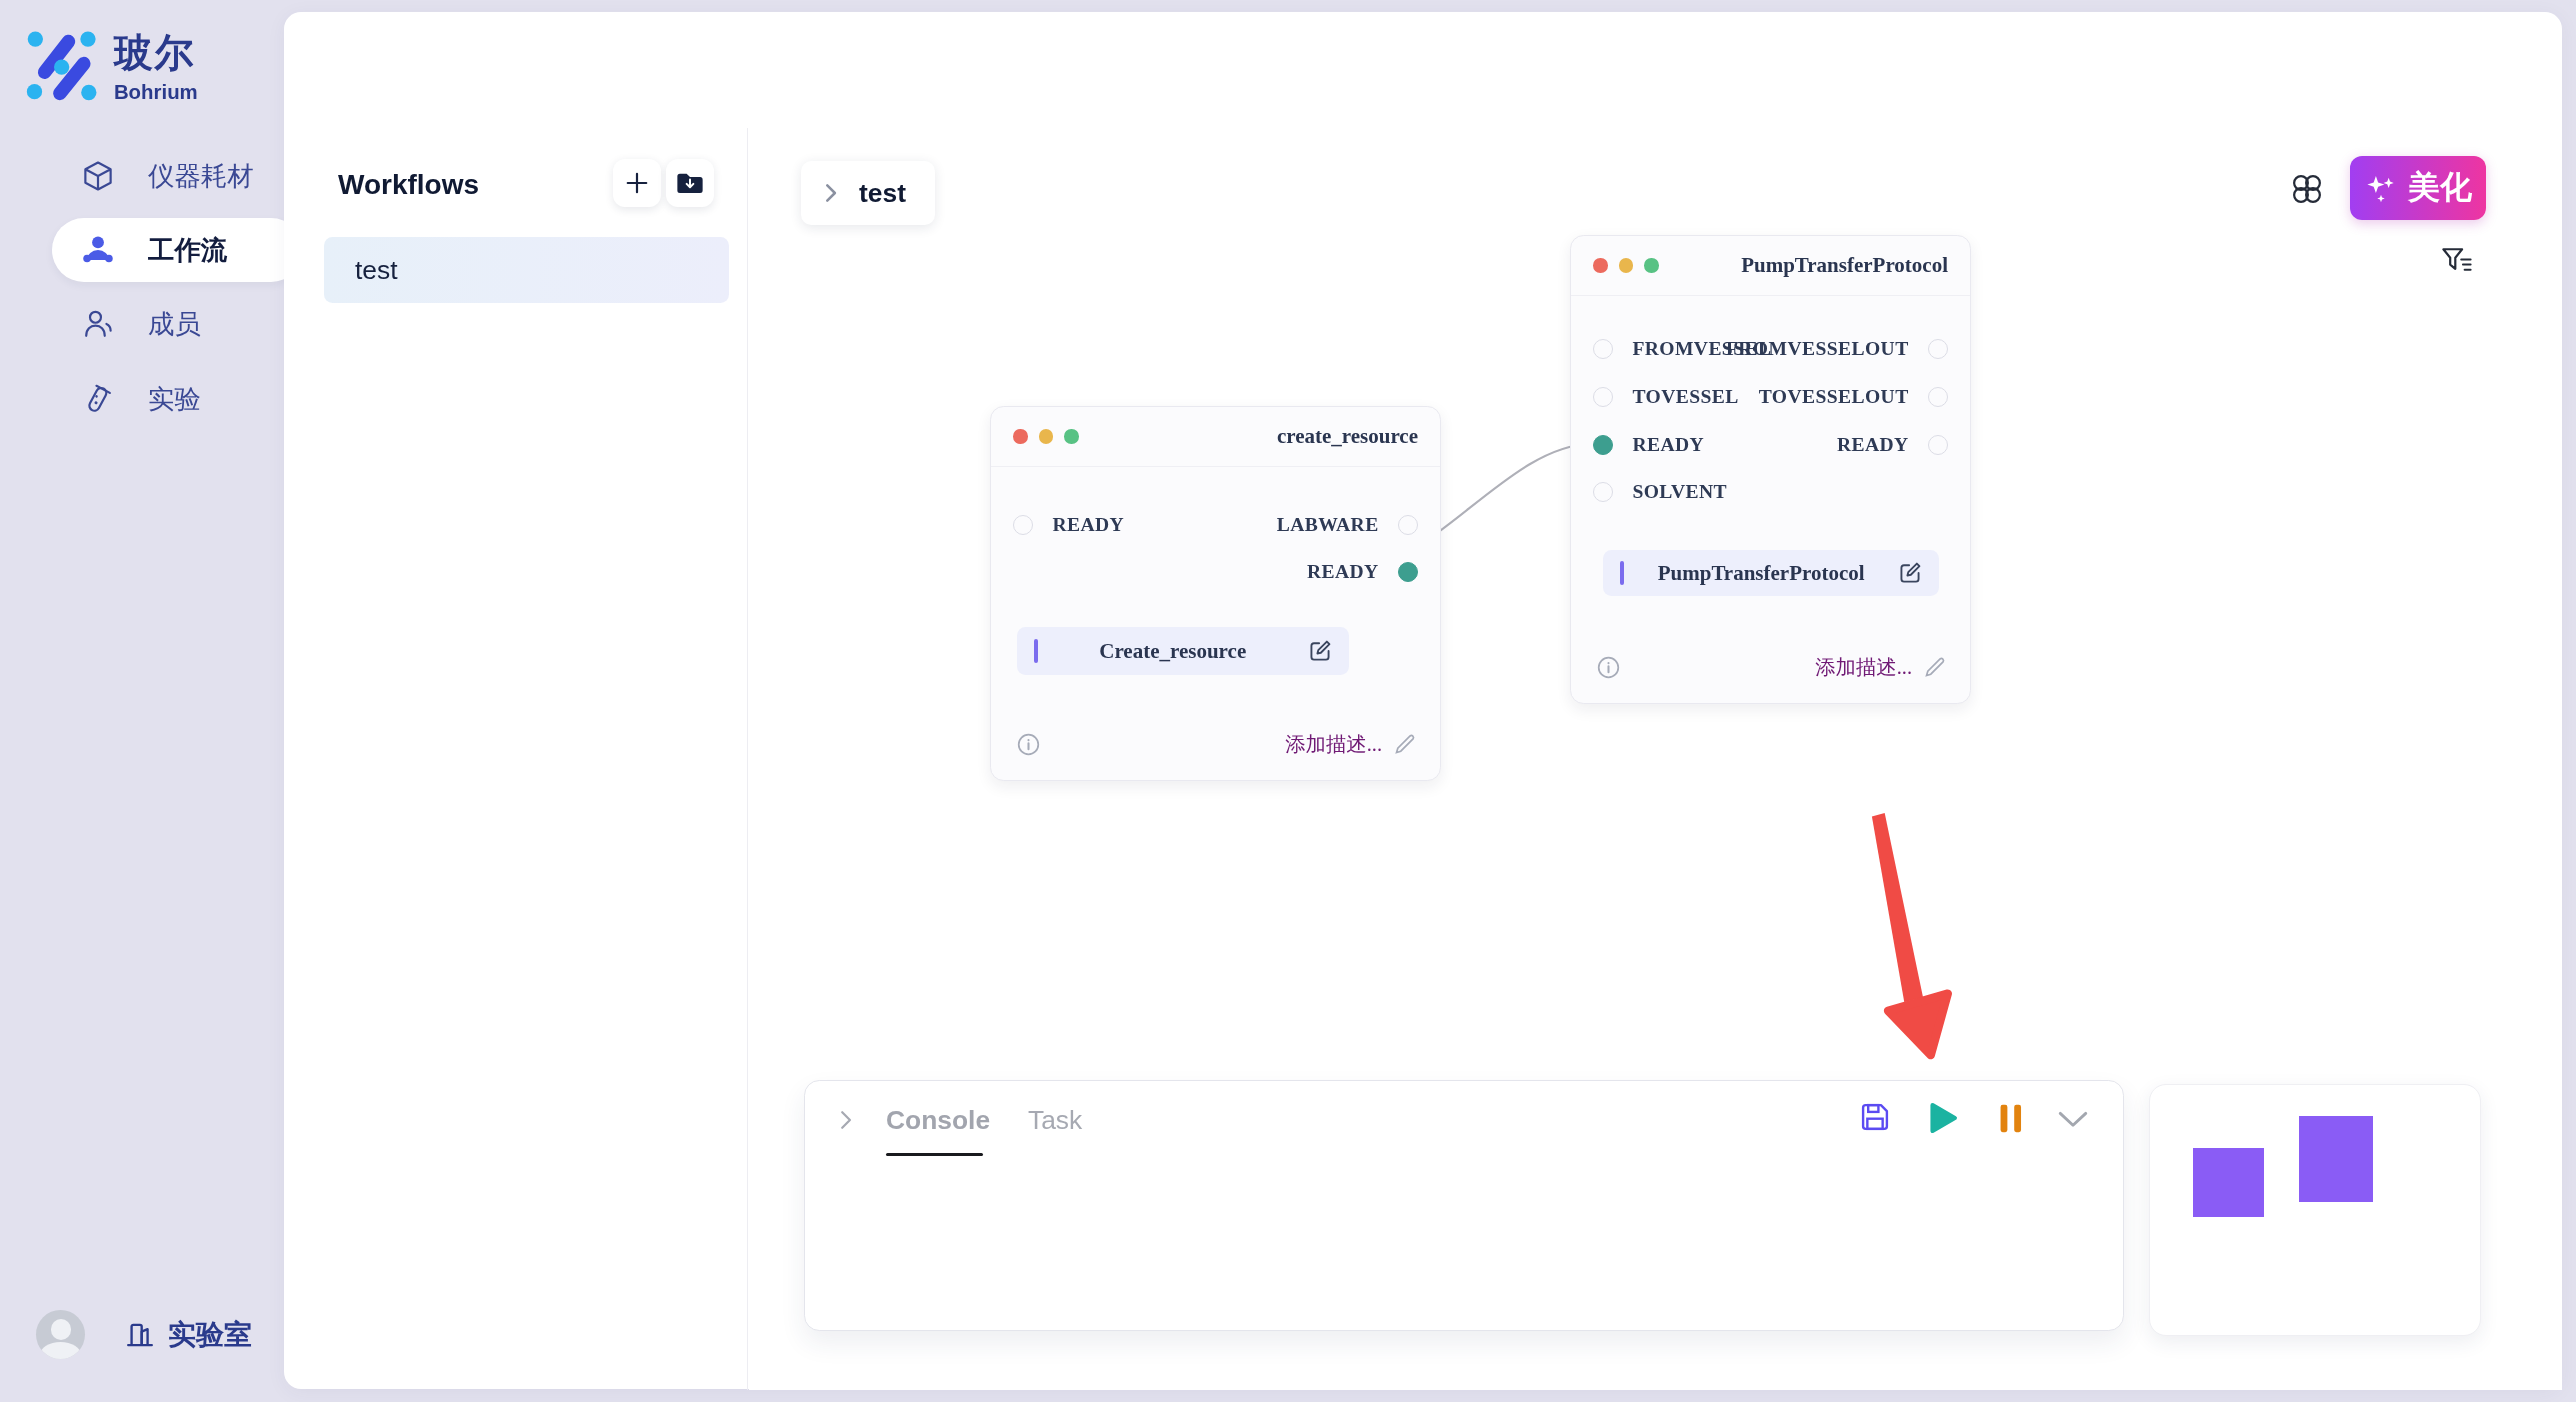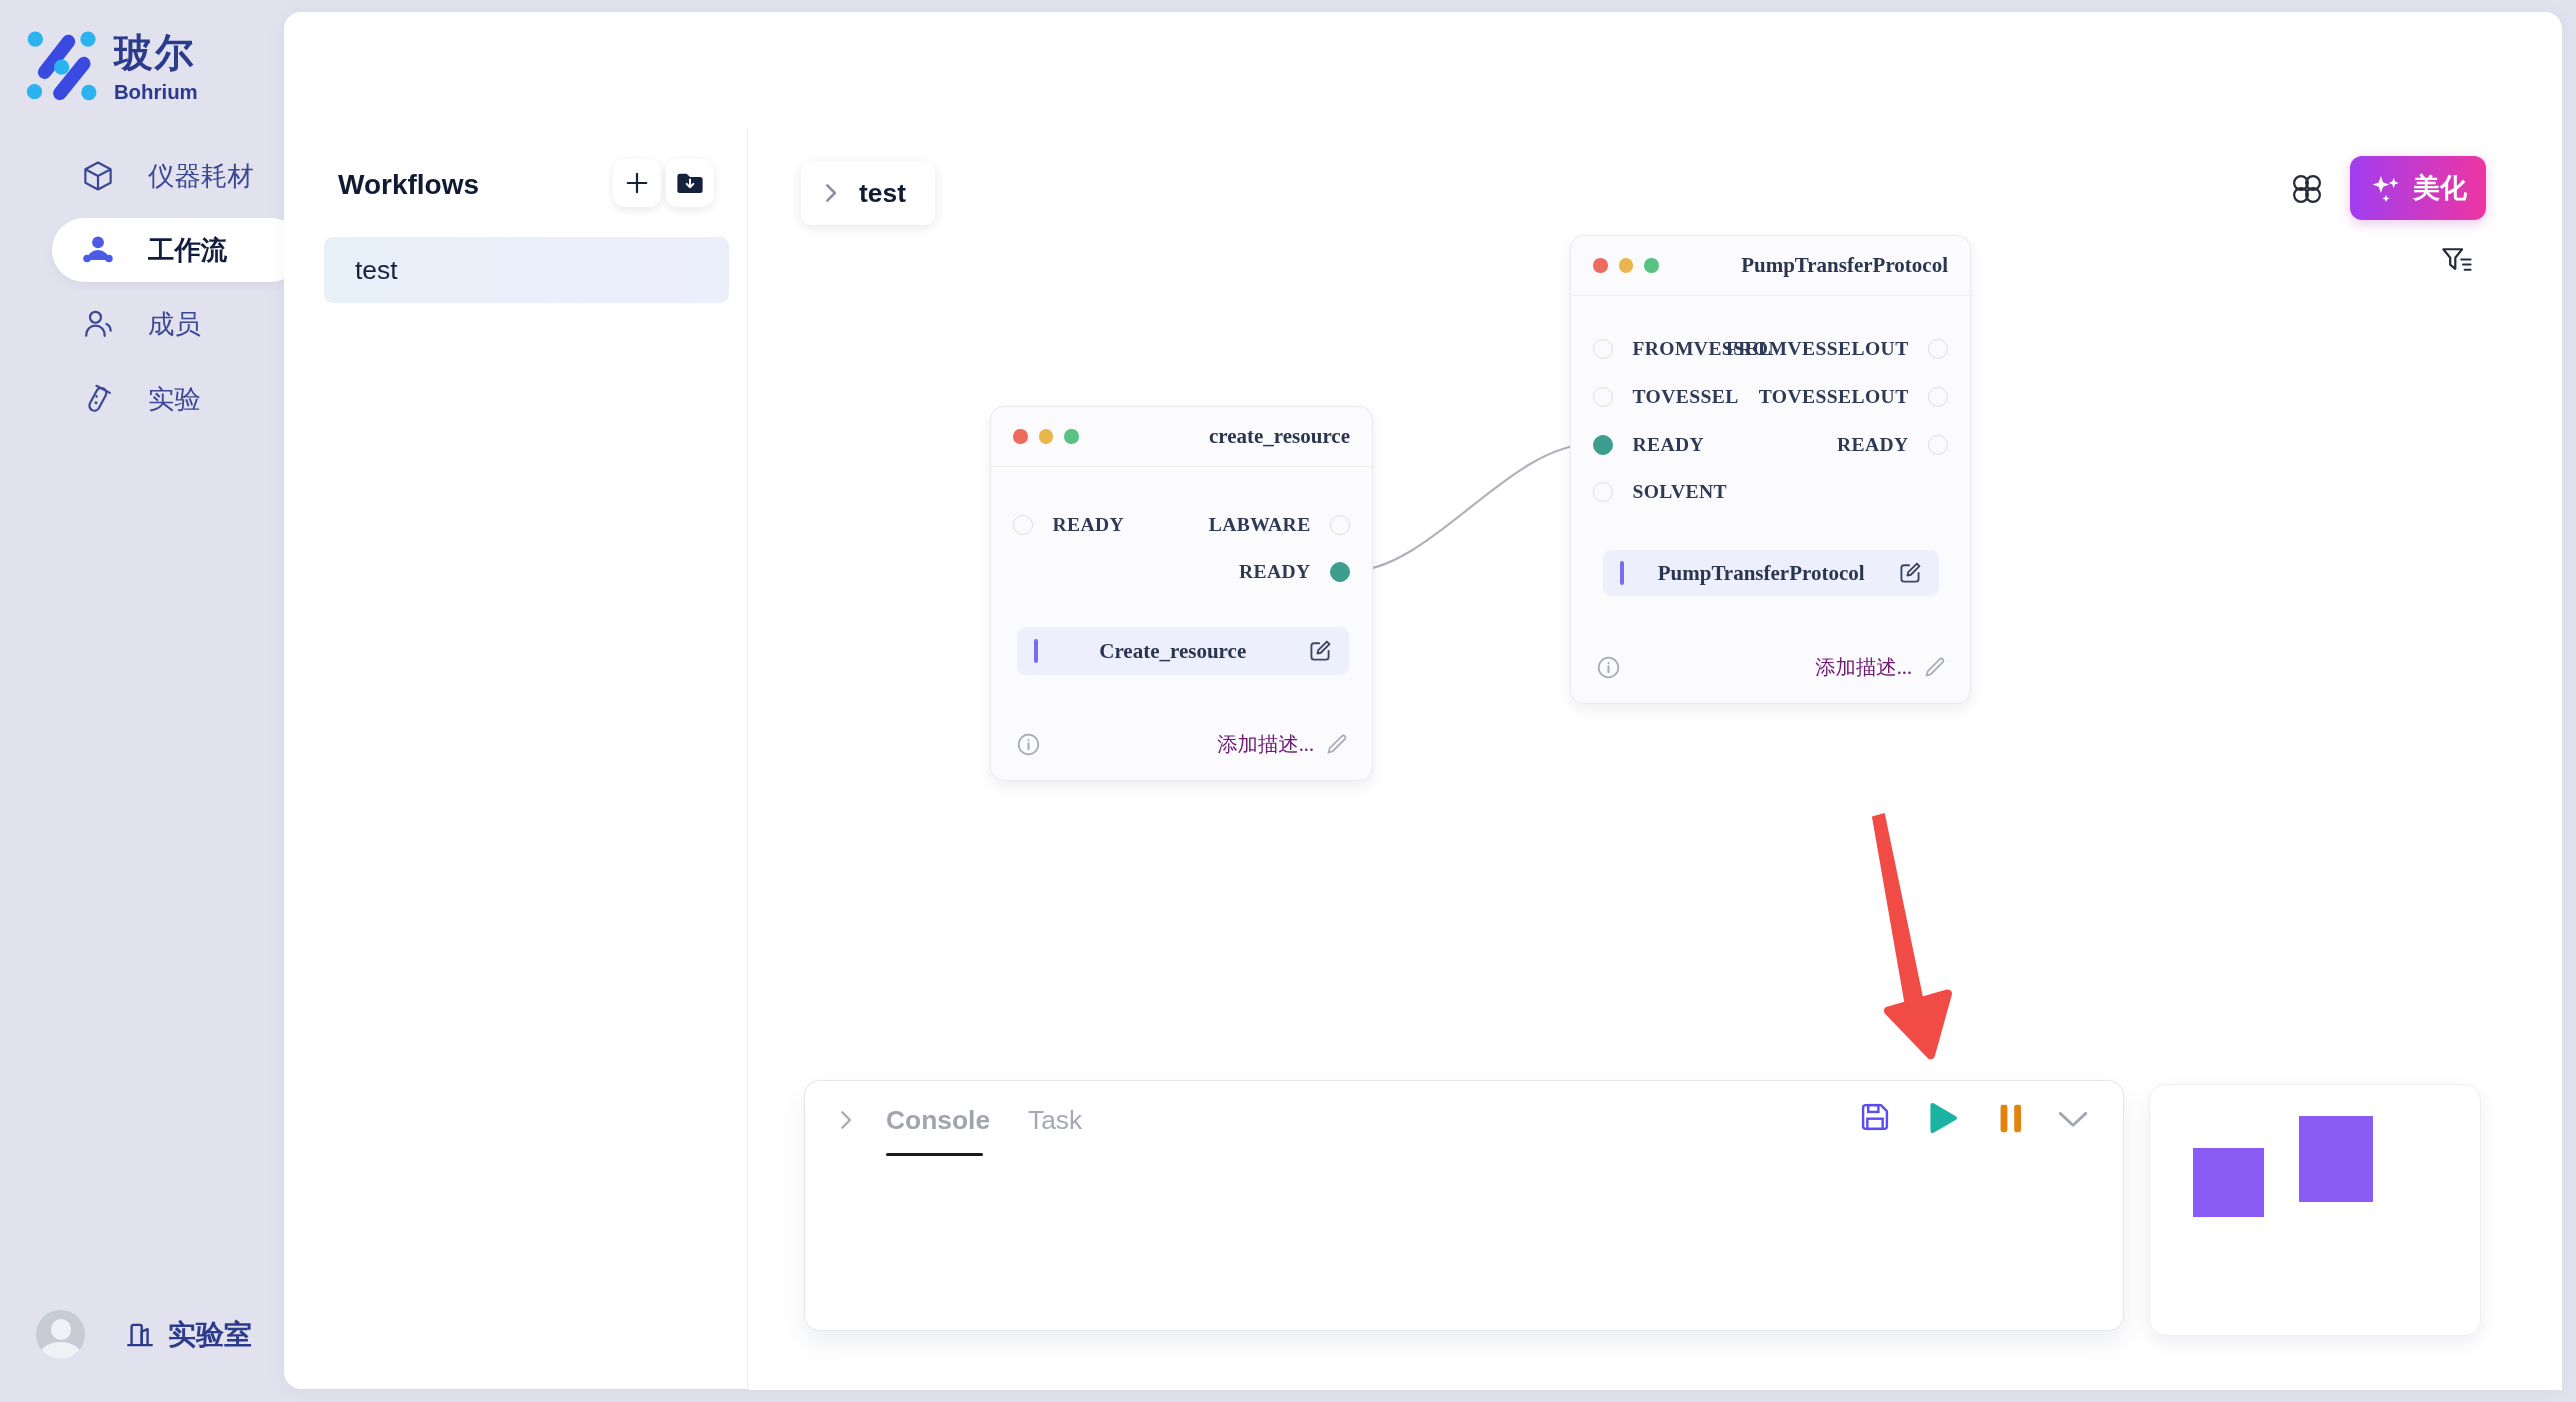--- a/index.html
+++ b/index.html
@@ -44,21 +44,21 @@
   .sq-btn.fold { left:382px; }
   .wf-item { position:absolute; left:40px; top:109px; width:405px; height:66px; border-radius:8.5px; background:linear-gradient(90deg,#E7F0F9,#ECEEFB); display:flex; align-items:center; padding-left:31px; font-size:26.4px; color:#16213E; cursor:pointer; }
 
   
   .canvas { position:absolute; left:465px; top:116px; width:1813px; height:1262px; background:#FFFFFF; overflow:hidden; }
   .crumb { position:absolute; left:52px; top:33px; width:134px; height:64px; background:#FFFFFF; border-radius:10.2px; box-shadow:0 2.6px 12px rgba(30,35,70,.10); display:flex; align-items:center; cursor:pointer; }
   .crumb .c-chev { margin-left:22px; }
   .crumb .c-label { margin-left:19px; font-size:26.4px; font-weight:700; color:#101A33; }
   .clover { position:absolute; left:1540px; top:43px; width:36px; height:36px; cursor:pointer; }
   .beautify { position:absolute; left:1601px; top:28px; width:136px; height:64px; border-radius:12px; background:linear-gradient(90deg,#A13EF1,#EE35A1); display:flex; align-items:center; justify-content:center; cursor:pointer; box-shadow:0 3.4px 12px rgba(180,50,180,.25); }
-  .beautify .b-label { color:#FFFFFF; font-size:27px; font-weight:600; margin-left:10.2px; }
+  .beautify .b-label { color:#FFFFFF; font-size:32px; font-weight:600; margin-left:10.2px; }
   .filter-ic { position:absolute; left:1691px; top:116px; width:34px; height:36px; cursor:pointer; }
 
   .edge-svg, .arrow-svg { position:absolute; left:0; top:0; width:1813px; height:1262px; pointer-events:none; }
 
   
   .node { position:absolute; background:#FBFBFD; border:0.9px solid #E9E9F0; border-radius:13.6px; box-shadow:0 5.1px 15.3px rgba(30,35,60,.07);font-family:Liberation Serif, serif; }
   .node-header { height:60px; border-bottom:0.9px solid #EFEFF4; display:flex; align-items:center; padding:0 22px; }
   .dot { width:14.5px; height:14.5px; border-radius:50%; margin-right:11px; }
   .dot.r { background:#EC6A5E; } .dot.y { background:#E9B64C; } .dot.g { background:#58C284; }
   .node-title { margin-left:auto; font-size:21px; font-weight:700; color:#2A3550; }
@@ -213,21 +213,21 @@
           <path d="M20 28 l1.2 3.2 3.2 1.2 -3.2 1.2 -1.2 3.2 -1.2 -3.2 -3.2 -1.2 3.2 -1.2 Z" fill="#FFFFFF"></path>
         </svg>
         <span class="b-label">美化</span>
       </div>
 
       <svg class="filter-ic" viewBox="0 0 40 42">
         <path d="M4 6 H26 L18 16 v13 l-6 -5 V16 Z" fill="none" stroke="#252B38" stroke-width="2.6" stroke-linejoin="round"></path>
         <path d="M25 18 h11 M27 24 h9 M29 30 h7" stroke="#252B38" stroke-width="2.4" stroke-linecap="round"></path>
       </svg>
 
-      <div class="node" style="left:241px; top:278px; width:383px; height:375px;">
+      <div class="node" style="left:241px; top:278px; width:451px; height:375px;">
         <div class="node-header">
           <span class="dot r"></span>
           <span class="dot y"></span>
           <span class="dot g"></span>
           <span class="node-title">create_resource</span>
         </div>
 
         <div class="port-row pl" style="top:106px;">
           <span class="port-circle"></span>
           <span class="port-label">READY</span>

